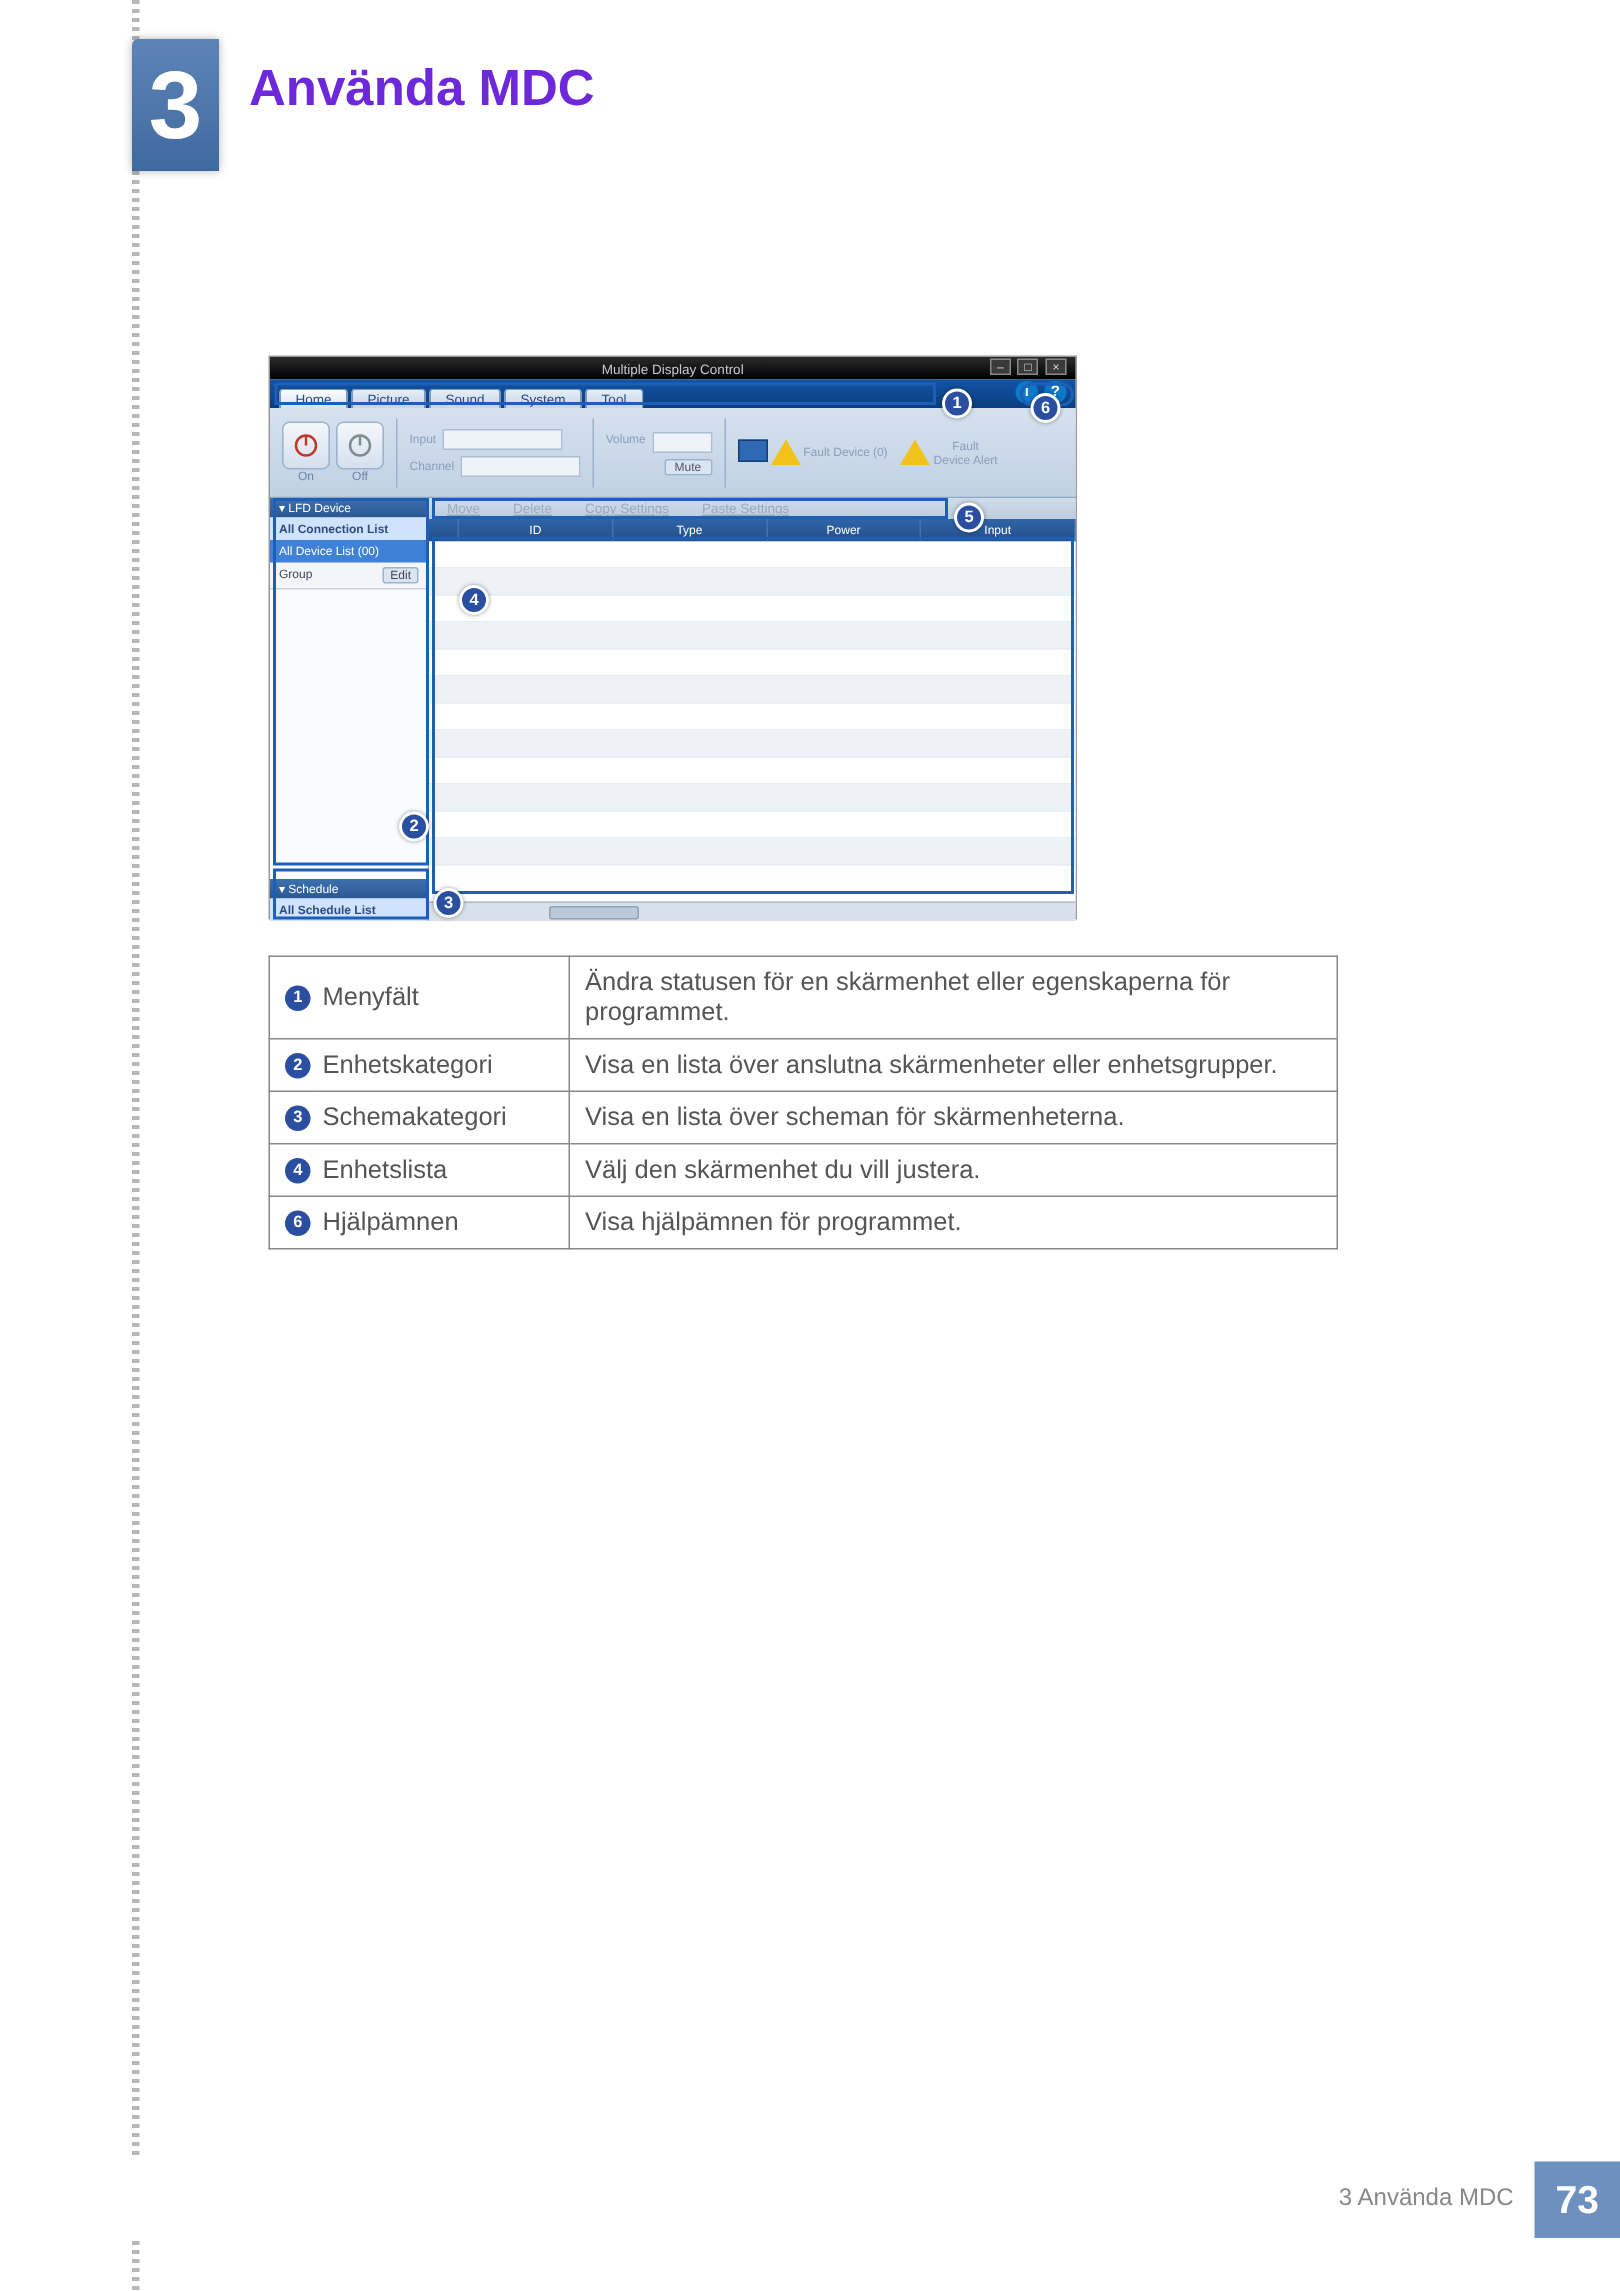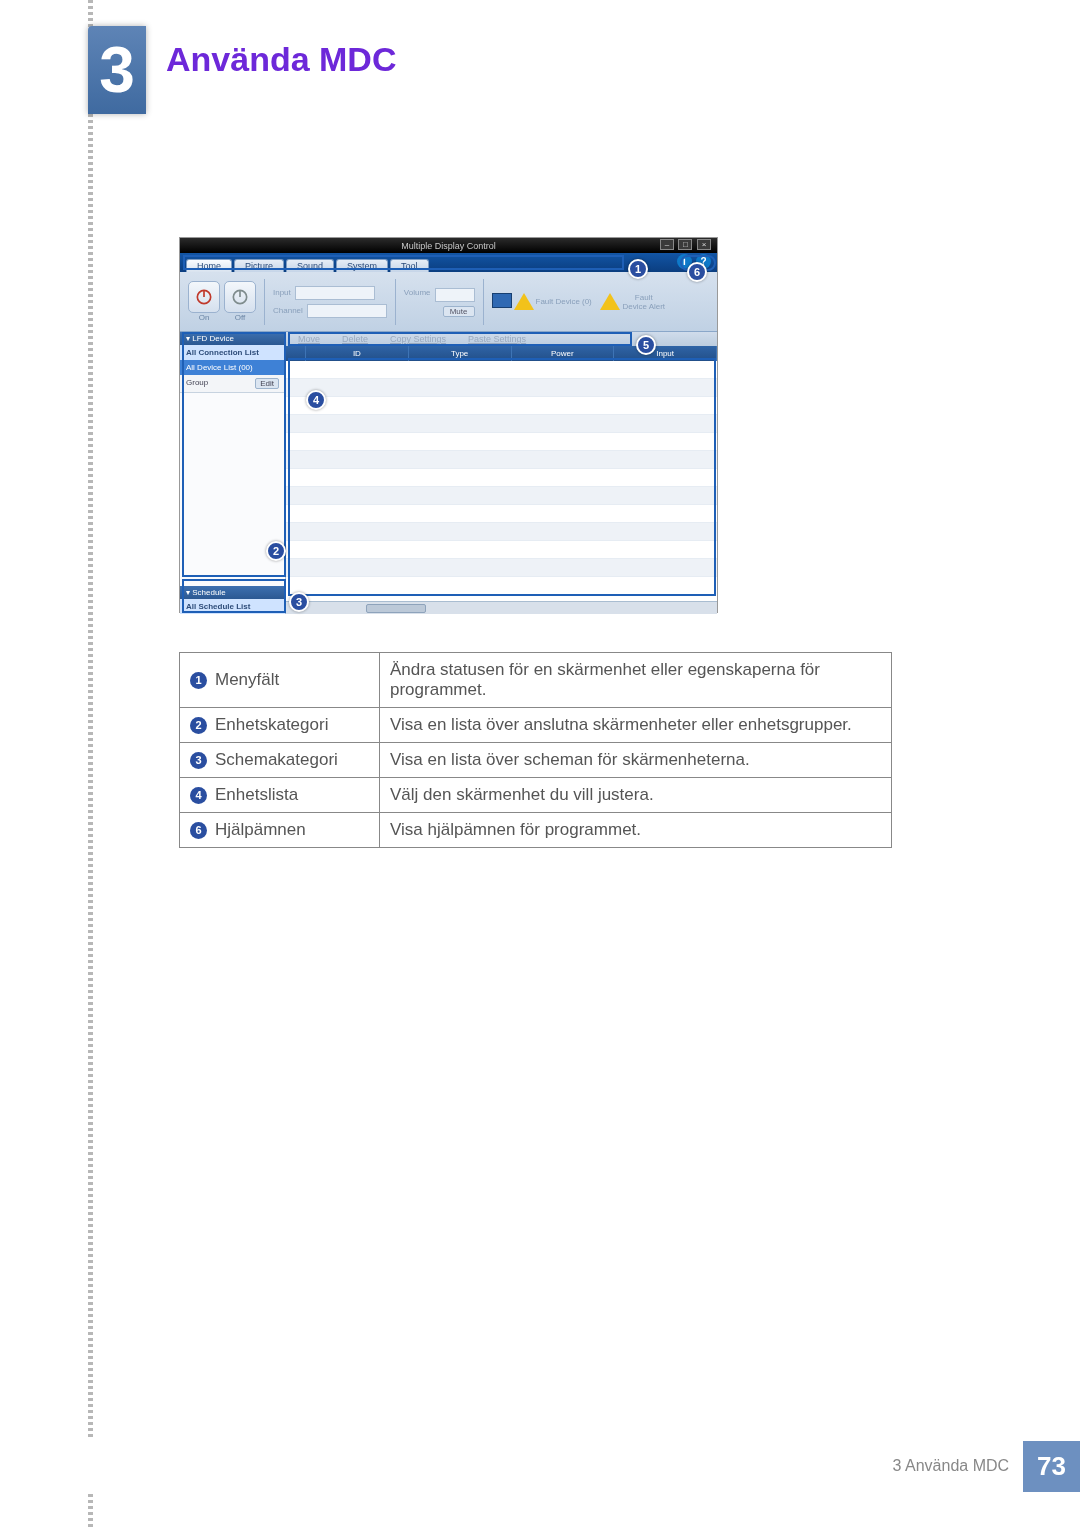--- a/index.html
+++ b/index.html
@@ -17,21 +17,21 @@
   .chapter-badge {
     position: absolute; left: 88px; top: 26px; width: 58px; height: 88px;
     background: linear-gradient(#5e84b6, #3f6aa0);
     border-radius: 4px 0 0 0;
     color: #fff; font-size: 64px; font-weight: bold;
     display: flex; align-items: center; justify-content: center;
     box-shadow: 0 0 6px rgba(0,0,0,0.3);
   }
   .chapter-title { position:absolute; left: 166px; top: 40px; color:#6d28d9; font-size: 34px; font-weight:600; }
   .section-heading { position:absolute; left: 179px; top: 189px; color:#4c76ab; font-size: 21px; font-weight:600; }
-  .legend-table { position:absolute; left:179px; top:637px; width:713px; border-collapse:collapse; font-size:17px; color:#555;margin-top:15px; }
+  .legend-table { position:absolute; left:179px; top:637px; width:713px; border-collapse:collapse; font-size:17px; color:#555; }
   .legend-table td { border:1px solid #888; padding:7px 10px; vertical-align:middle; }
   .legend-table td.lab { width:200px; }
   .num-dot { display:inline-block; width:17px; height:17px; border-radius:50%;
     background:#2a4ea0; color:#fff; font-size:11px; font-weight:bold; text-align:center;
     line-height:17px; margin-right:8px; vertical-align:middle; }
   
   .footer-rail { position:absolute; left:88px; right:0; bottom:34px; height:54px;
     background:#fff; display:flex; align-items:center; justify-content:flex-end; }
   .footer-stripes { position:absolute; left:88px; bottom:61px; height:6px; width:100px;
     background: repeating-linear-gradient(to right, #b7b7b7 0 3px, #fff 3px 6px); }

